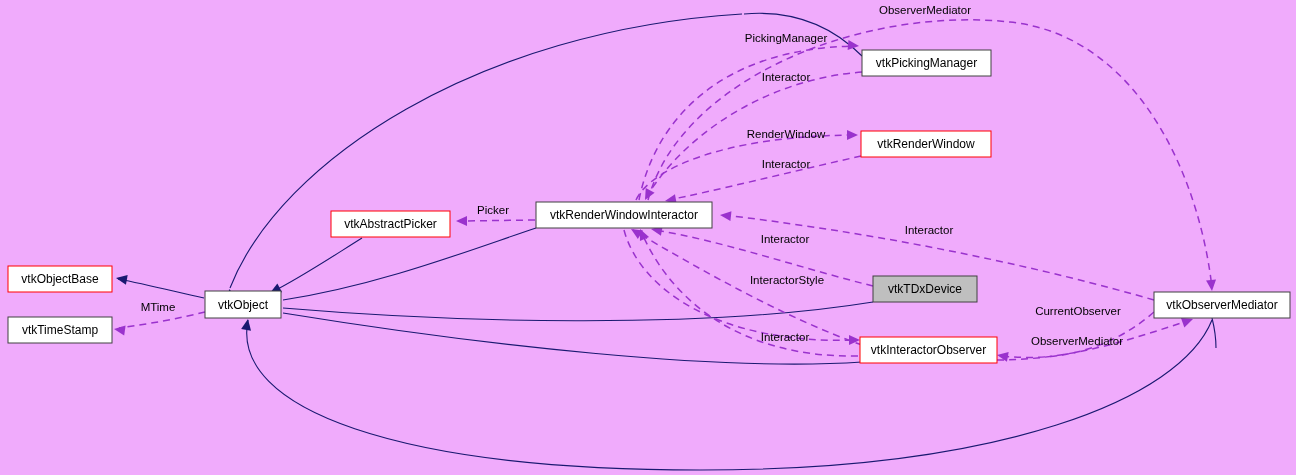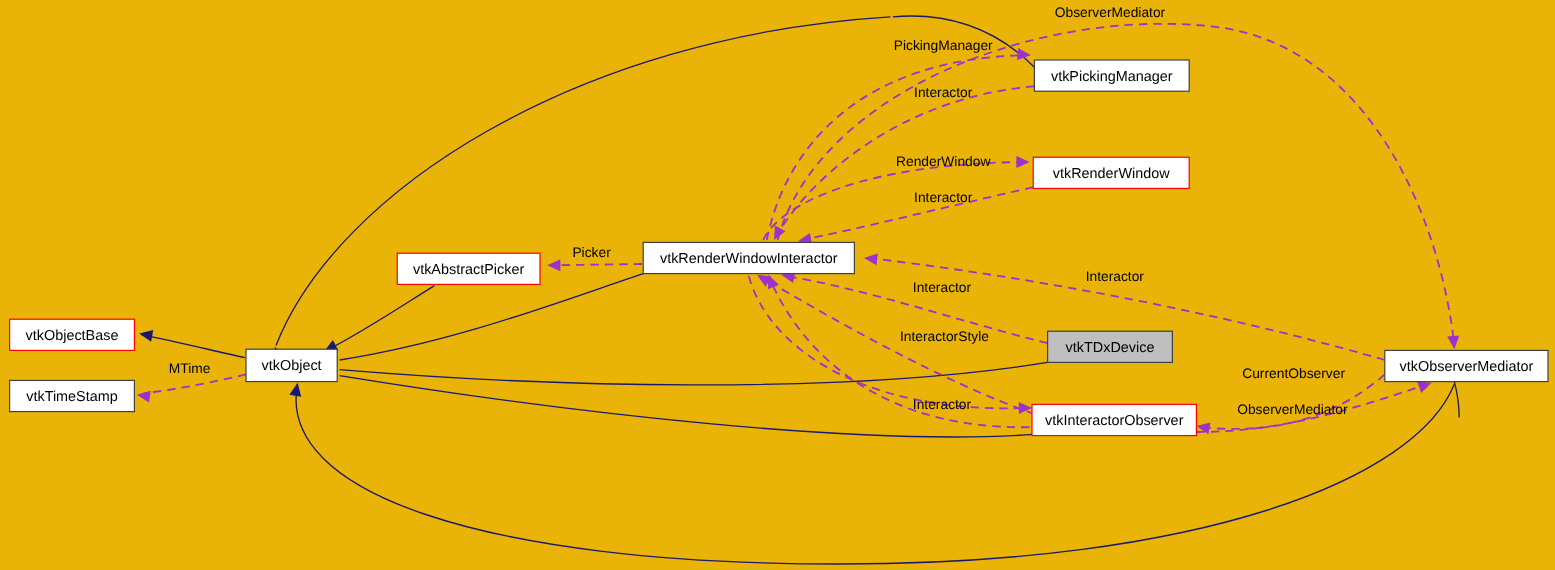--- a/index.html
+++ b/index.html
@@ -11,21 +11,21 @@
   body {
     width: 1296px;
     height: 475px;
     overflow: hidden;
     font-family: "Liberation Sans", sans-serif;
   }
   #diagram-root {
     position: relative;
     width: 1296px;
     height: 475px;
-    background: #eab308;
+    background: #f0abfc;
   }
   svg#graph {
     display: block;
     width: 1296px;
     height: 475px;
   }
   .node-box {
     stroke-width: 1;
   }
   .node-box.plain {

